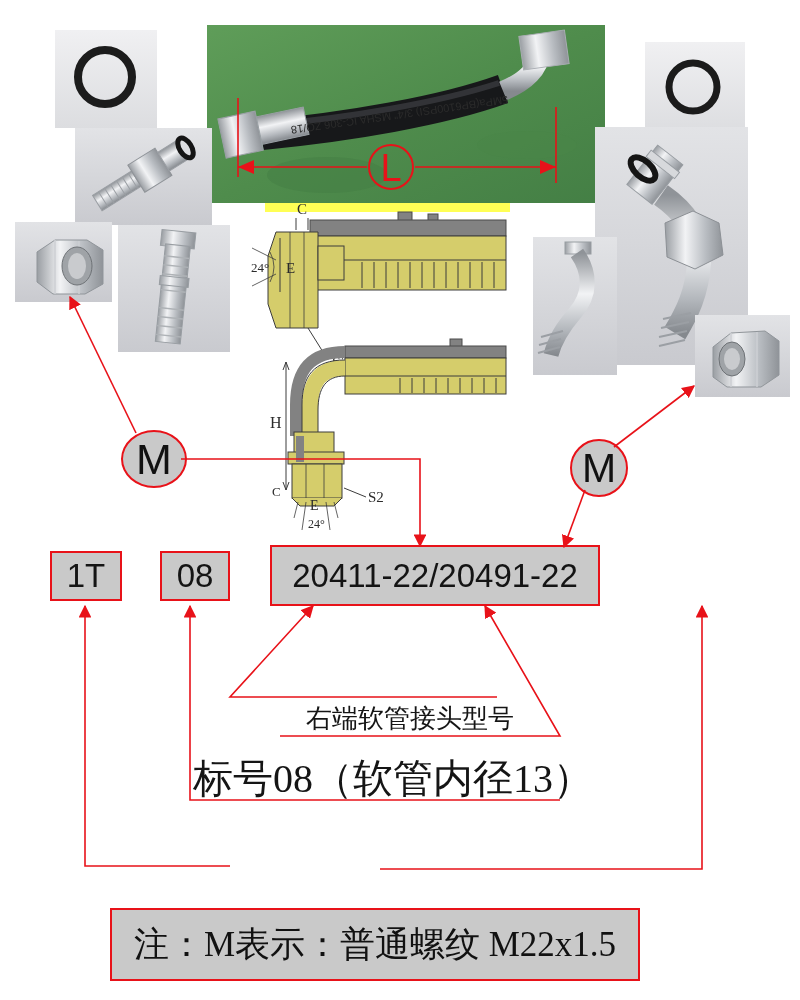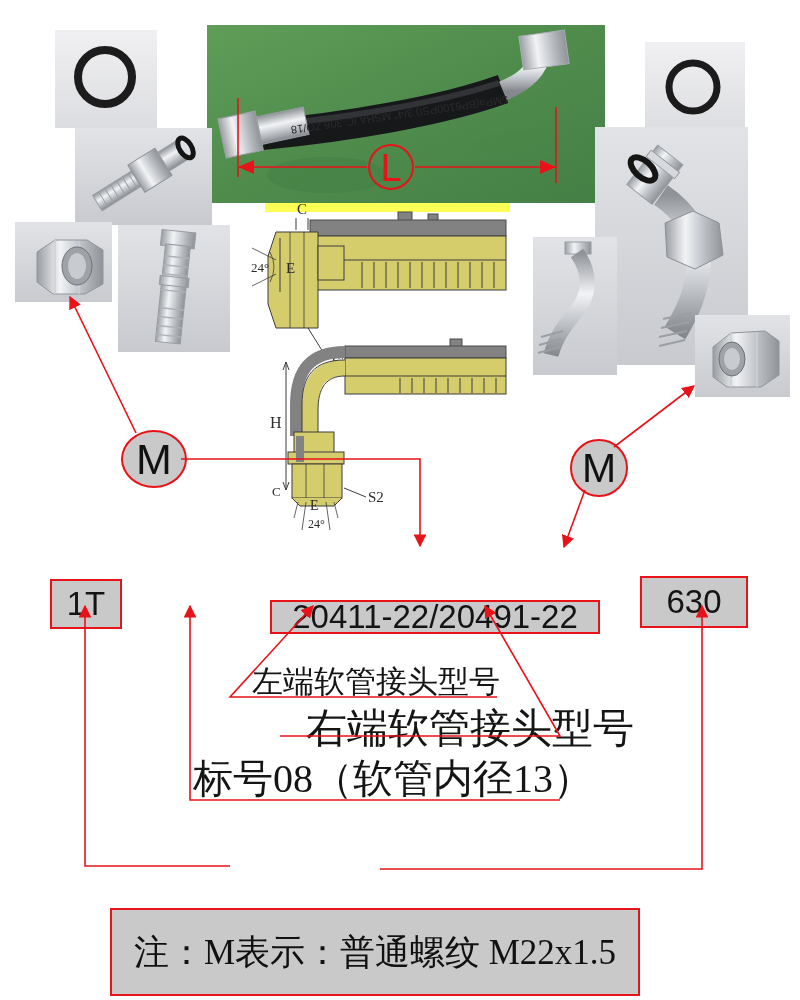--- a/index.html
+++ b/index.html
@@ -1,26 +1,26 @@
 <!DOCTYPE html>
 <html><head>
 <meta charset="utf-8">
 <style>
   html,body{margin:0;padding:0;background:#ffffff;}
   #canvas{position:relative;width:800px;height:1000px;background:#ffffff;overflow:hidden;
           font-family:"Liberation Sans",sans-serif;}
   .abs{position:absolute;}
   .codebox{position:absolute;background:#c9c9c9;border:2px solid #e81219;box-sizing:border-box;
            display:flex;align-items:center;justify-content:center;
-           font-family:"Liberation Sans",sans-serif;font-size:33px;color:#141414;margin-top:28px;}
+           font-family:"Liberation Sans",sans-serif;font-size:33px;color:#141414;}
   .mcircle{position:absolute;background:#c9c9c9;border:2px solid #e81219;border-radius:50%;
            display:flex;align-items:center;justify-content:center;
            font-family:"Liberation Sans",sans-serif;font-size:43px;color:#111;}
   .cnlabel{position:absolute;font-family:"Liberation Serif",serif;color:#151515;white-space:nowrap;}
-  .notebox{position:absolute;left:110px;top:908px;width:530px;height:88px;background:#c9c9c9;
+  .notebox{position:absolute;left:110px;top:908px;width:530px;height:73px;background:#c9c9c9;
            border:2px solid #e81219;box-sizing:border-box;display:flex;align-items:center;
            justify-content:center;font-family:"Liberation Serif",serif;font-size:35px;color:#111;}
   svg text{font-family:"Liberation Serif",serif;fill:#2b2b2b;}
   svg text.red{fill:#e81219;font-family:"Liberation Sans",sans-serif;}
   svg text.print{font-family:"Liberation Sans",sans-serif;}
 </style>
 </head>
 <body>
 
 <div id="canvas">
@@ -206,29 +206,28 @@
   <div class="mcircle" style="left:121px;top:430px;width:62px;height:54px">
       <span>M</span>
     </div>
   <div class="mcircle" style="left:570px;top:439px;width:54px;height:54px;font-size:41px">
       <span>M</span>
     </div>
 
   <div class="codebox" style="left:50px;top:551px;width:72px;height:50px">
       <span>1T</span>
     </div>
-  <div class="codebox" style="left:270px;top:572px;width:330px;height:34px">
+  <div class="codebox" style="left:160px;top:551px;width:70px;height:50px">
+      <span>08</span>
+    </div>
+  <div class="codebox" style="left:270px;top:545px;width:330px;height:61px">
       <span>20411-22/20491-22</span>
     </div>
-  <div class="codebox" style="left:640px;top:548px;width:108px;height:52px">
-      <span>630</span>
-    </div>
-
-  <div class="cnlabel" style="left:252px;top:661px;font-size:31px">左端软管接头型号</div>
-  <div class="cnlabel" style="left:306px;top:701px;font-size:41px">右端软管接头型号</div>
+
+  <div class="cnlabel" style="left:306px;top:701px;font-size:26px">右端软管接头型号</div>
   <div class="cnlabel" style="left:193px;top:751px;font-size:40px">标号08（软管内径13）</div>
 
   <div class="notebox">
     <span>注：M表示：普通螺纹 M22x1.5</span>
   </div>
 
   <svg class="abs" style="left:0;top:0;pointer-events:none" width="800" height="1000">
     <defs>
       <marker id="arr" viewBox="0 0 10 10" refX="9" refY="5" markerWidth="8" markerHeight="8" orient="auto-start-reverse">
         <path d="M0,0 L10,5 L0,10 z" fill="#e81219"></path>

